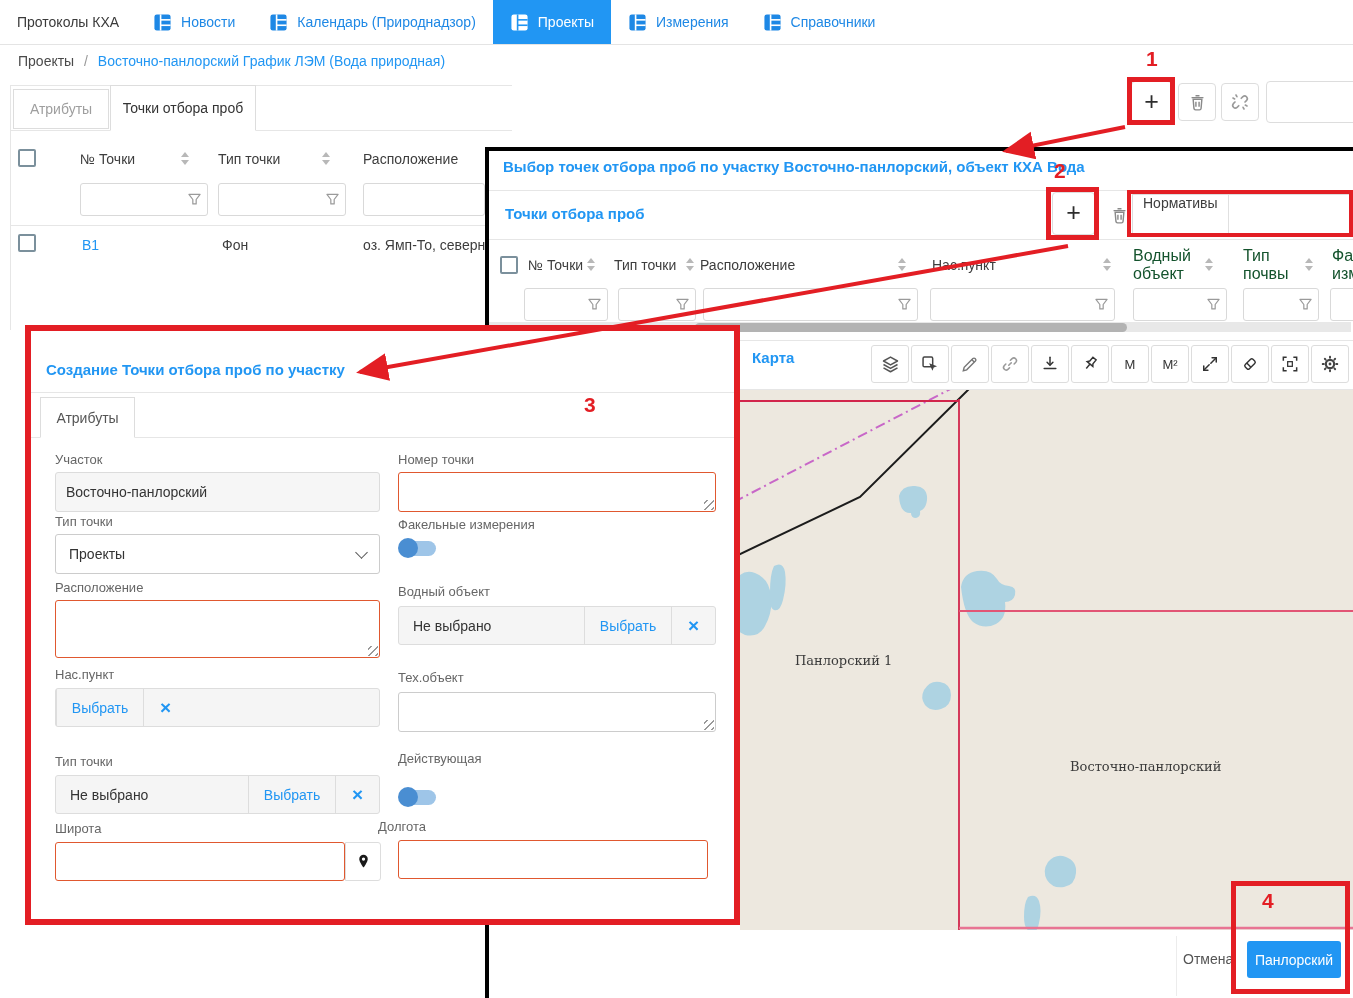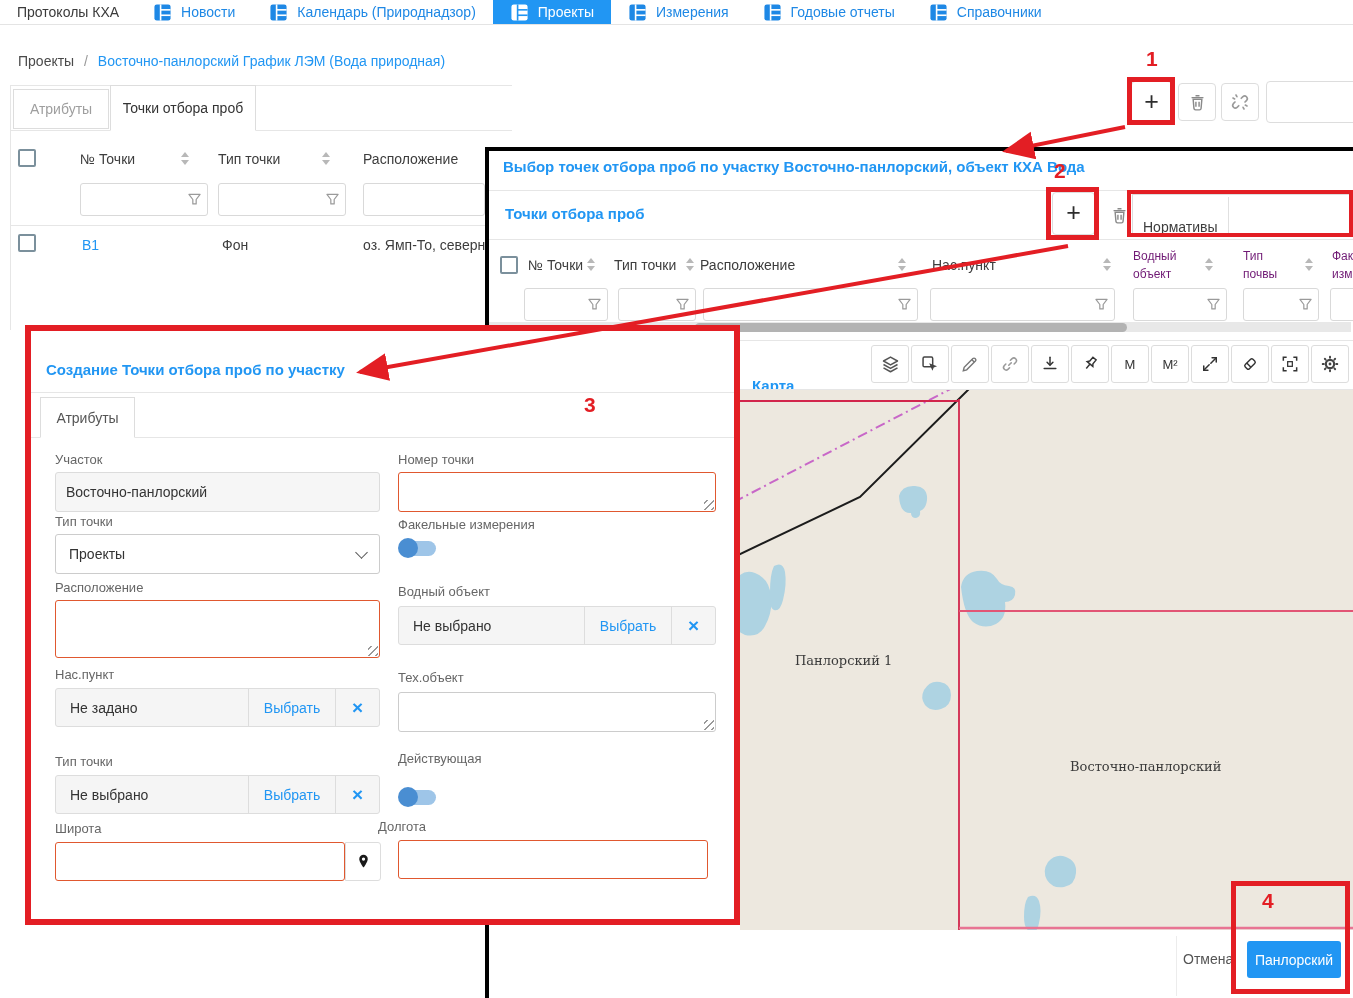--- a/index.html
+++ b/index.html
@@ -1,33 +1,33 @@
 <!DOCTYPE html>
 <html><head>
 <meta charset="utf-8">
 <style>
   html,body{margin:0;padding:0}
   body{width:1353px;height:998px;position:relative;overflow:hidden;background:#fff;
        font-family:"Liberation Sans",sans-serif;font-size:14px;color:#333}
   .abs{position:absolute;box-sizing:border-box}
   
-  .navbar{display:flex;align-items:stretch;height:25px;border-bottom:1px solid #e4e4e4;background:#fff}
+  .navbar{display:flex;align-items:stretch;height:45px;border-bottom:1px solid #e4e4e4;background:#fff}
   .nav-item{display:flex;align-items:center;gap:9px;padding:0 17px;color:#1e88e5;cursor:pointer;white-space:nowrap}
   .nav-item.plain{color:#3a3a3a}
   .nav-item.active{background:#2196f3;color:#fff}
   
   .link{color:#2196f3}
   .mtitle{font-weight:bold;font-size:15px;color:#2196f3;white-space:nowrap}
   .hline{background:#e6e6e6;height:1px}
   .vline{background:#e6e6e6;width:1px}
   .btn{display:flex;align-items:center;justify-content:center;background:#fff;border:1px solid #ddd;border-radius:4px;cursor:pointer}
   .plus{font-size:25px;color:#2d2d2d;font-weight:400;line-height:1;margin-top:-2px}
   .chk{width:18px;height:18px;border:2px solid #7b909c;border-radius:2px;background:#fff;cursor:pointer}
   .hdr{font-size:14px;color:#3d3d3d;white-space:nowrap}
-  .hdr2{font-size:12px;color:#701a75;line-height:18px;white-space:nowrap}
+  .hdr2{font-size:16px;color:#14532d;line-height:18px;white-space:nowrap}
   .sort{display:inline-flex;flex-direction:column;gap:3px;cursor:pointer}
   .sort i{display:block;width:0;height:0;border-left:4px solid transparent;border-right:4px solid transparent}
   .sort .tu{border-bottom:5px solid #b8b8b8}
   .sort .td{border-top:5px solid #b8b8b8}
   .filter{display:flex;align-items:center;border:1px solid #d9d9d9;border-radius:3px;background:#fff;height:33px}
   .filter input{flex:1;min-width:0;border:0;outline:0;padding:0 6px;height:100%;background:transparent;font:13px "Liberation Sans",sans-serif}
   .funnel{width:26px;display:flex;align-items:center;justify-content:center;cursor:pointer}
   .tab{display:flex;align-items:center;justify-content:center;background:#fff;border:1px solid #ddd;cursor:pointer}
   
   .flabel{font-size:13px;color:#666}
@@ -107,31 +107,20 @@
   </div>
   <div class="nav-item">
     <svg width="19" height="19" viewBox="0 0 20 20">
         <rect x="1.5" y="1.5" width="17" height="17" rx="2.5" fill="currentColor"></rect>
         <g stroke="#fff" stroke-width="1.7">
           <line x1="8" y1="1.5" x2="8" y2="18.5"></line>
           <line x1="8" y1="7.2" x2="18.5" y2="7.2"></line>
           <line x1="8" y1="12.9" x2="18.5" y2="12.9"></line>
         </g>
       </svg>
-    <span>Годовые отчеты</span>
-  </div>
-  <div class="nav-item">
-    <svg width="19" height="19" viewBox="0 0 20 20">
-        <rect x="1.5" y="1.5" width="17" height="17" rx="2.5" fill="currentColor"></rect>
-        <g stroke="#fff" stroke-width="1.7">
-          <line x1="8" y1="1.5" x2="8" y2="18.5"></line>
-          <line x1="8" y1="7.2" x2="18.5" y2="7.2"></line>
-          <line x1="8" y1="12.9" x2="18.5" y2="12.9"></line>
-        </g>
-      </svg>
     <span>Справочники</span>
   </div>
 </div>
 
 <div class="abs" style="left:18px;top:53px;z-index:1">
   <span style="color:#4a4a4a">Проекты</span>
   <span style="color:#999;margin:0 6px">/</span>
   <span class="link">Восточно-панлорский График ЛЭМ (Вода природная)</span>
 </div>
 
@@ -215,21 +204,21 @@
     <span class="plus">+</span>
   </div>
 <div class="abs" style="left:1102px;top:198px;width:34px;height:34px;display:flex;align-items:center;justify-content:center;z-index:11">
   <svg width="19" height="19" viewBox="0 0 24 24">
       <g fill="none" stroke="#8a8a8a" stroke-width="1.8">
         <path d="M6.5 8 h11 l-1 11.5 a2 2 0 0 1 -2 1.8 h-5 a2 2 0 0 1 -2 -1.8z"></path>
         <path d="M4.5 5.8 h15 M9.5 3.5 h5 M10 11 v6.5 M14 11 v6.5"></path>
       </g>
     </svg>
 </div>
-<div class="abs" style="left:1132px;top:194px;width:221px;height:42px;border:1px solid #ddd;display:flex;align-items:flex-end;z-index:11;background:#fff">
+<div class="abs" style="left:1132px;top:194px;width:221px;height:42px;border:1px solid #ddd;display:flex;align-items:flex-start;z-index:11;background:#fff">
   <span style="padding:0 10px;color:#3d3d3d">Нормативы</span>
   <span style="width:1px;height:38px;background:#e0e0e0"></span>
 </div>
 <div class="abs hline" style="left:489px;top:239px;width:864px;z-index:11"></div>
 
 <div class="abs chk" style="left:500px;top:256px;z-index:11"></div>
 <div class="abs hdr" style="left:528px;top:257px;z-index:11">№ Точки</div>
 <div class="abs sort" style="left:587px;top:258px;z-index:11">
     <i class="tu"></i>
     <i class="td"></i>
@@ -320,21 +309,21 @@
 </div>
 <div class="abs filter" style="left:1330px;top:288px;width:50px;z-index:11">
   <input style="">
 </div>
 
 <div class="abs" style="left:489px;top:322px;width:862px;height:10px;background:#e8e8e8;z-index:11">
   <div style="position:absolute;left:206px;top:0.5px;width:432px;height:9px;background:#b3b3b3;border-radius:5px"></div>
 </div>
 
 <div class="abs hline" style="left:740px;top:340px;width:613px;z-index:11"></div>
-<div class="abs mtitle" style="left:752px;top:377px;z-index:11">Карта</div>
+<div class="abs mtitle" style="left:752px;top:349px;z-index:11">Карта</div>
 
 <div class="abs mapbtn" style="left:871px;top:345px;z-index:11">
   <svg width="21" height="21" viewBox="0 0 24 24">
       <g fill="none" stroke="#555" stroke-width="1.7" stroke-linejoin="round">
         <path d="M12 3.5 L20 8 12 12.5 4 8z"></path>
         <path d="M4 12 l8 4.5 8-4.5"></path>
         <path d="M4 15.8 l8 4.5 8-4.5"></path>
       </g>
     </svg>
 </div>
@@ -474,21 +463,20 @@
   <span class="chev"></span>
 </div>
 
 <div class="abs flabel" style="left:55px;top:580px;z-index:21">Расположение</div>
 <div class="abs tawrap err" style="left:55px;top:600px;width:325px;height:58px;z-index:21">
   <textarea style=""></textarea><span class="rz"></span>
 </div>
 
 <div class="abs flabel" style="left:55px;top:667px;z-index:21">Нас.пункт</div>
 <div class="abs composite" style="left:55px;top:688px;width:325px;height:39px;z-index:21">
-  <span class="comp-value">Не задано</span>
   <span class="comp-btn" style="width:86px">Выбрать</span>
   <span class="comp-x" style="width:43px">×</span>
 </div>
 
 <div class="abs flabel" style="left:55px;top:754px;z-index:21">Тип точки</div>
 <div class="abs composite" style="left:55px;top:775px;width:325px;height:39px;z-index:21">
   <span class="comp-value">Не выбрано</span>
   <span class="comp-btn" style="width:86px">Выбрать</span>
   <span class="comp-x" style="width:43px">×</span>
 </div>

